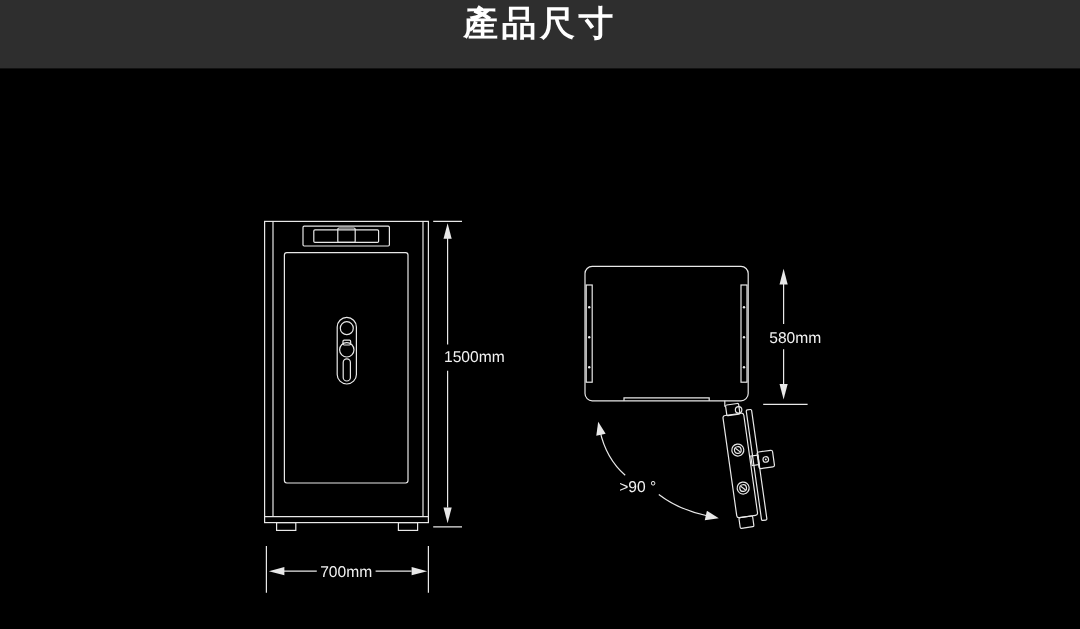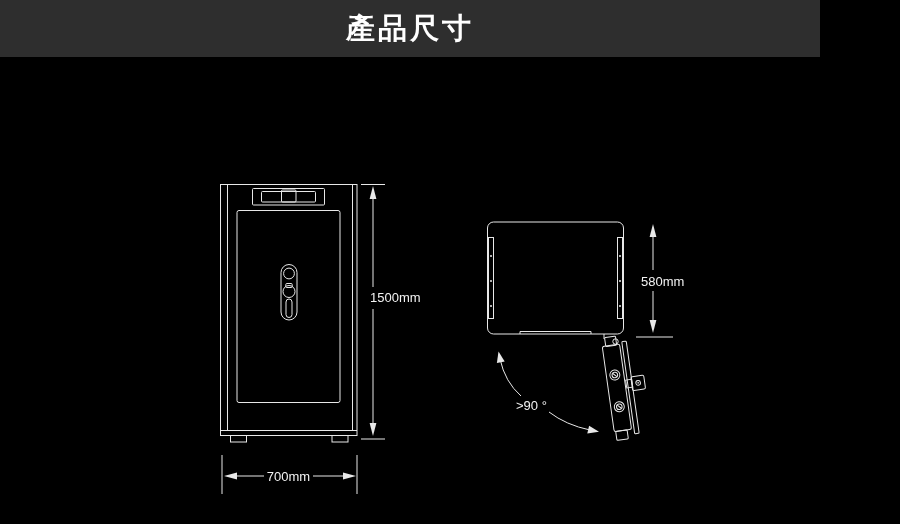--- a/index.html
+++ b/index.html
@@ -13,25 +13,24 @@
   }
   .page {
     position: relative;
     width: 900px;
     height: 524px;
     background: #000000;
   }
   .header {
     position: absolute;
     top: 0; left: 0;
-    width: 820px;
+    width: 900px;
     height: 57px;
     background: #2e2e2e;
     display: flex;
-    align-items: center;
     justify-content: center;
   }
   .header .title {
     color: #ffffff;
     font-size: 29px;
     font-weight: bold;
     letter-spacing: 3px;
     font-family: "DejaVu Sans", "Liberation Sans", sans-serif;
   }
   svg.diagram {

